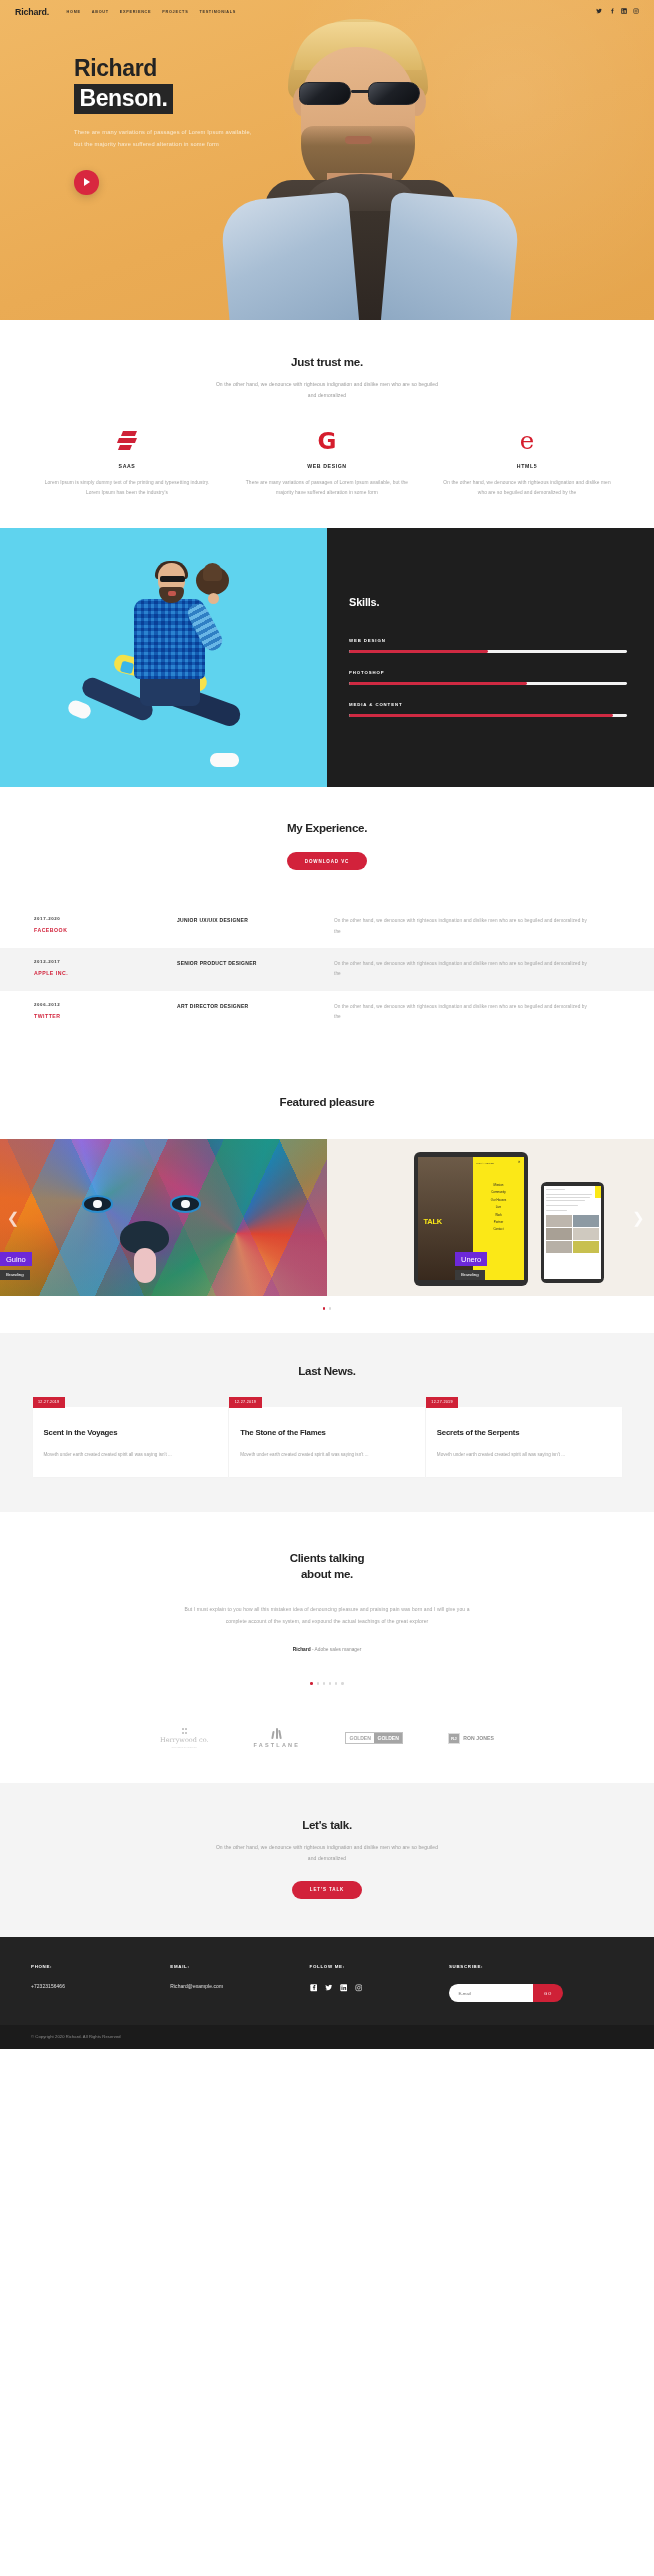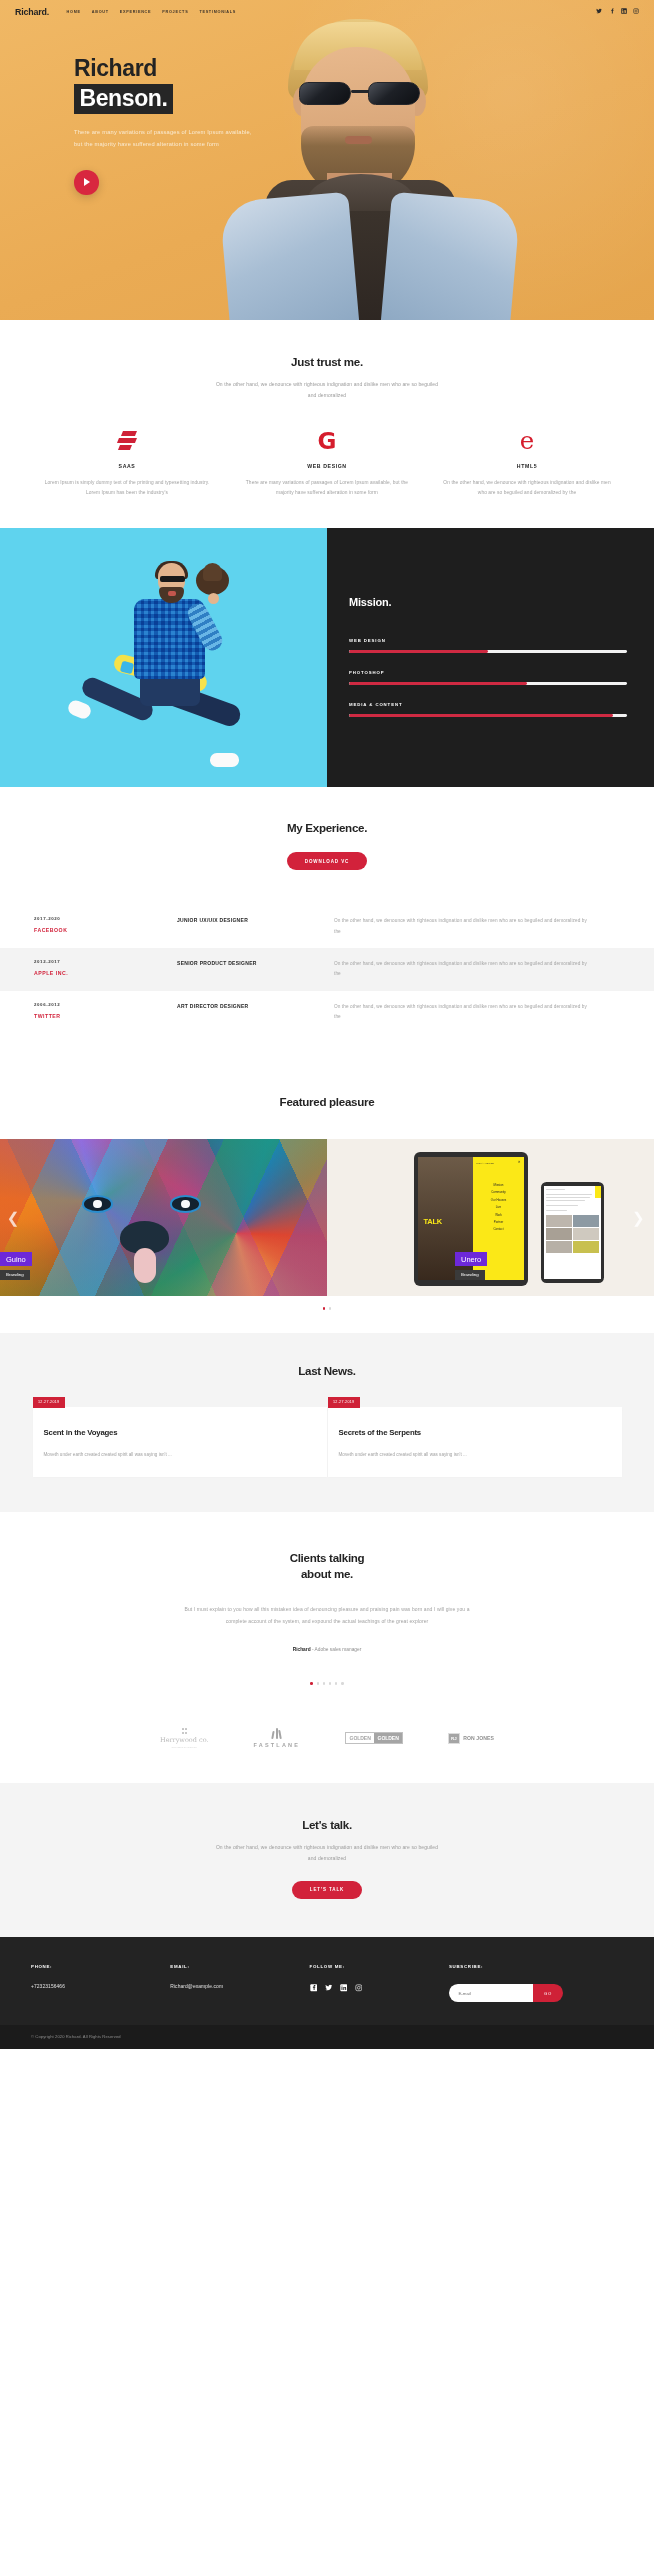--- a/index.html
+++ b/index.html
@@ -387,21 +387,21 @@
       <div class="sk sk-hat"></div>
         <div class="sk sk-hat2"></div>
         <div class="sk sk-hand"></div>
       <div class="sk sk-hair"></div>
         <div class="sk sk-head"></div>
       <div class="sk sk-glass"></div>
         <div class="sk sk-beard"></div>
         <div class="sk sk-mouth"></div>
     </div>
     <div class="skills-panel">
-      <h3>Mission.</h3>
+      <h3>Skills.</h3>
 
       <div class="bar-row">
         <div class="bar-label">WEB DESIGN</div>
         <div class="bar-track">
           <div class="bar-fill" style="width: 50%;"></div>
         </div>
       </div>
 
       <div class="bar-row">
         <div class="bar-label">PHOTOSHOP</div>
@@ -533,20 +533,25 @@
   <section class="news">
     <h2 class="sec-title">Last News.</h2>
     <div class="news-cards">
 
       <article class="ncard">
         <div class="date">12.27.2019</div>
         <h3>Scent in the Voyages</h3>
         <p>Moveth under earth created created spirit all was saying isn't ...</p>
       </article>
 
+      <article class="ncard">
+        <div class="date">12.27.2019</div>
+        <h3>The Stone of the Flames</h3>
+        <p>Moveth under earth created created spirit all was saying isn't ...</p>
+      </article>
 
       <article class="ncard">
         <div class="date">12.27.2019</div>
         <h3>Secrets of the Serpents</h3>
         <p>Moveth under earth created created spirit all was saying isn't ...</p>
       </article>
 
     </div>
   </section>
 

